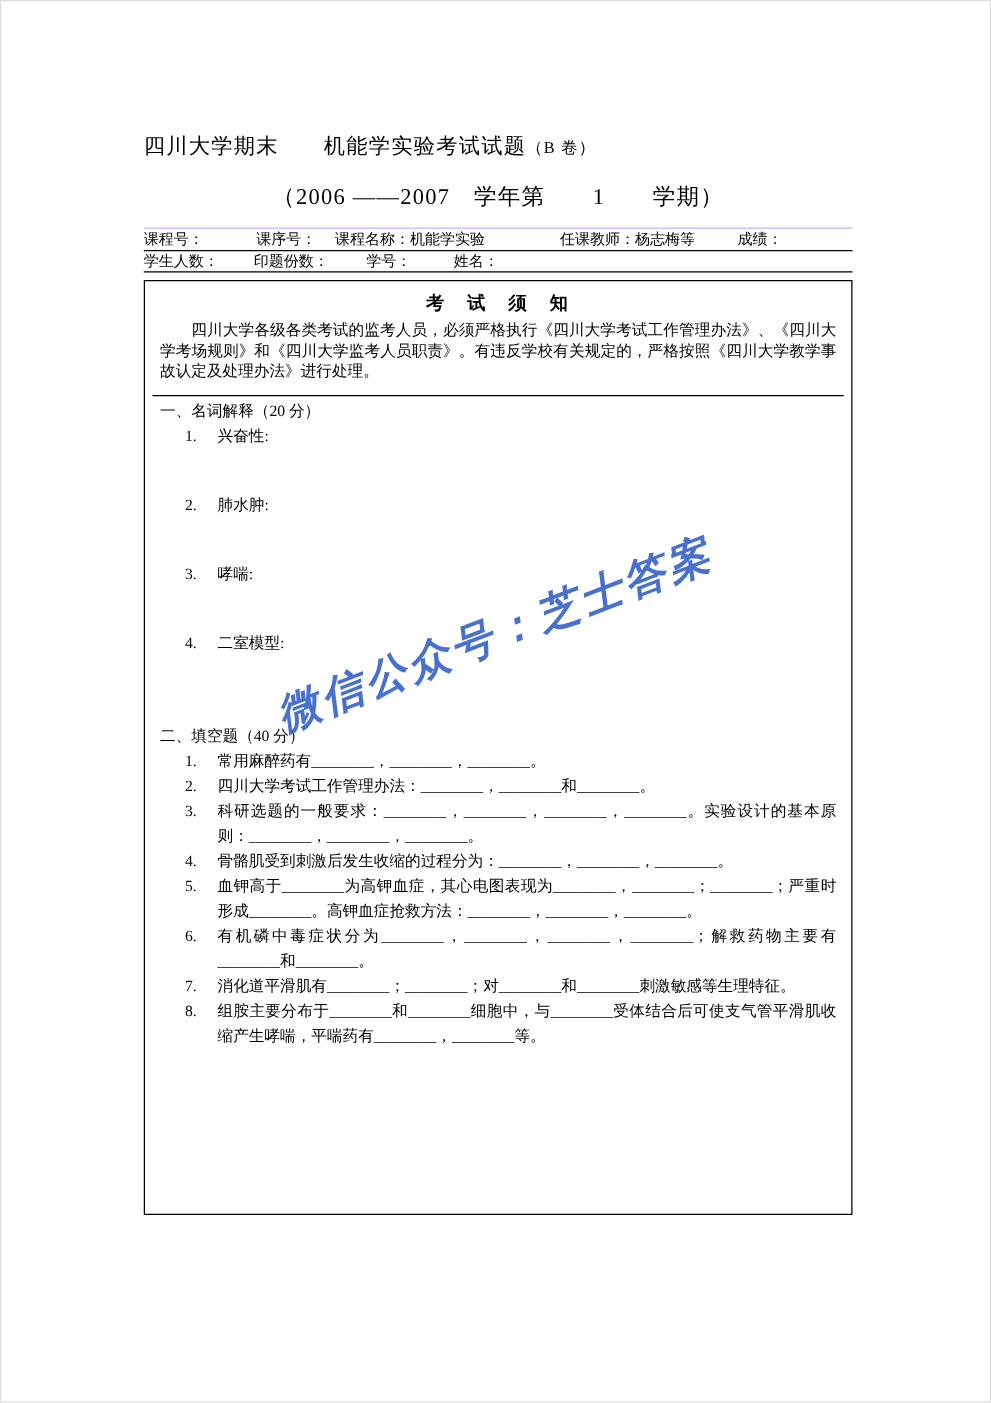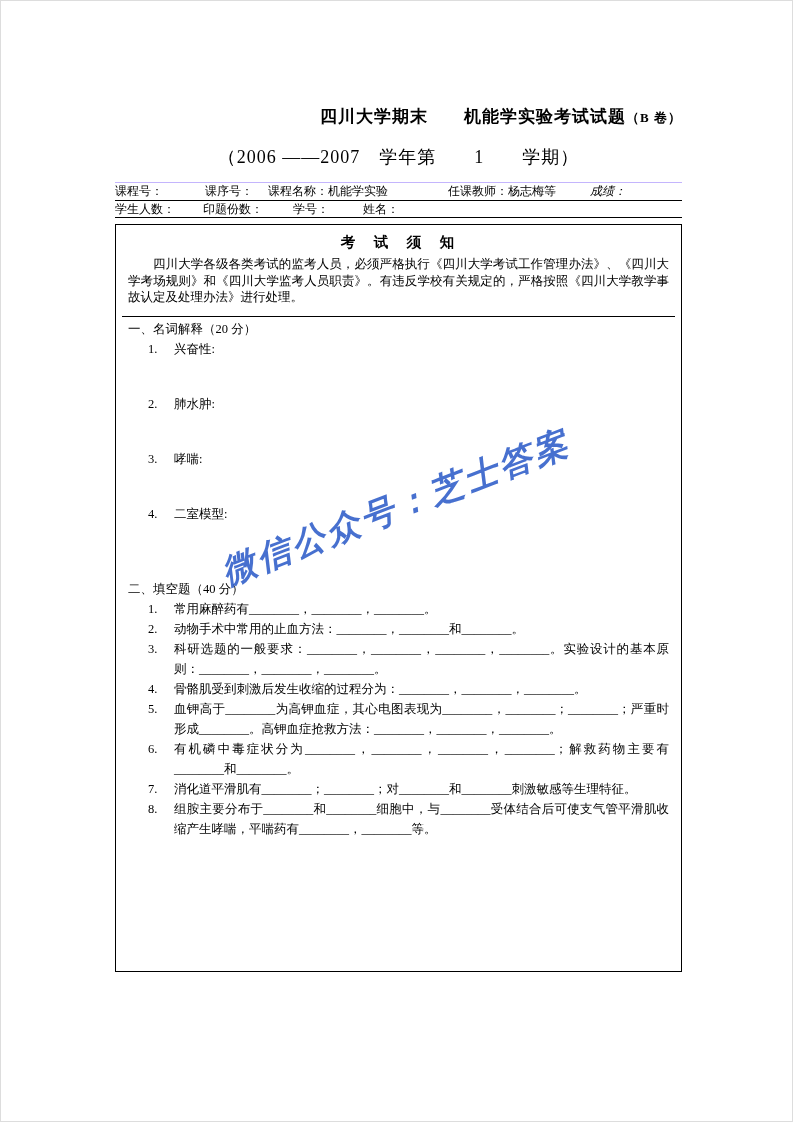--- a/index.html
+++ b/index.html
@@ -7,29 +7,29 @@
   body {
     width:793px; height:1122px;
     position:relative;
     font-family:"Liberation Serif","DejaVu Serif",serif;
     color:#000;
     border:1px solid #ddd;
     overflow:hidden;
   }
   .content { position:absolute; left:114px; top:104px; width:567px; }
 
-  .title-row { text-align:right; font-size:17px; font-weight:bold; letter-spacing:1px; }
+  .title-row { text-align:left; font-size:17px; font-weight:normal; letter-spacing:1px; }
   .title-suffix { font-size:13px; }
   .subtitle { text-align:center; font-size:18px; margin-top:17px; letter-spacing:1px; }
 
   .hdr-table { margin-top:13px; border-top:1px solid #c4b5fd; border-bottom:1px solid #000; font-size:12px; }
   .hdr-row { display:flex; height:17px; align-items:center; }
   .hdr-row + .hdr-row { border-top:1px solid #000; }
   .hdr-row span { white-space:nowrap; overflow:hidden; display:block; }
-  .r1c1{width:90px;} .r1c2{width:63px;} .r1c3{width:164px;} .r1c4{width:142px;margin-left:16px;} .r1c5{flex:1;font-style:italic;}
+  .r1c1{width:90px;} .r1c2{width:63px;} .r1c3{width:164px;} .r1c4{width:142px;margin-left:16px;} .r1c5{flex:1;}
   .r2c1{width:237px;} .r2c2{width:88px;} .r2c3{width:90px;} .r2c4{width:70px;} .r2c5{flex:1;}
 
   .main-box {
     margin-top:6px;
     border:1px solid #000;
     height:748px;
     padding:8px 12px;
     position:relative;
     font-size:12.5px;
     overflow:hidden;
@@ -117,21 +117,21 @@
     </div>
 
     <div class="sec-heading">二、填空题（40 分）</div>
 
     <div class="fill-item">
       <span class="num">1.</span>
       <span class="fill-text">常用麻醉药有________，________，________。</span>
     </div>
     <div class="fill-item">
       <span class="num">2.</span>
-      <span class="fill-text">动物手术中常用的止血方法：________，________和________。</span>
+      <span class="fill-text">四川大学考试工作管理办法：________，________和________。</span>
     </div>
     <div class="fill-item">
       <span class="num">3.</span>
       <span class="fill-text">科研选题的一般要求：________，________，________，________。实验设计的基本原则：________，________，________。</span>
     </div>
     <div class="fill-item">
       <span class="num">4.</span>
       <span class="fill-text">骨骼肌受到刺激后发生收缩的过程分为：________，________，________。</span>
     </div>
     <div class="fill-item">

